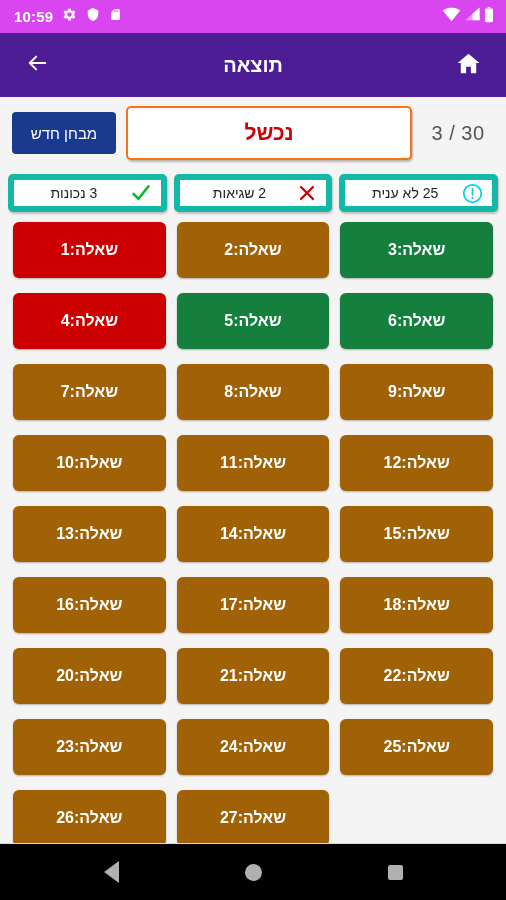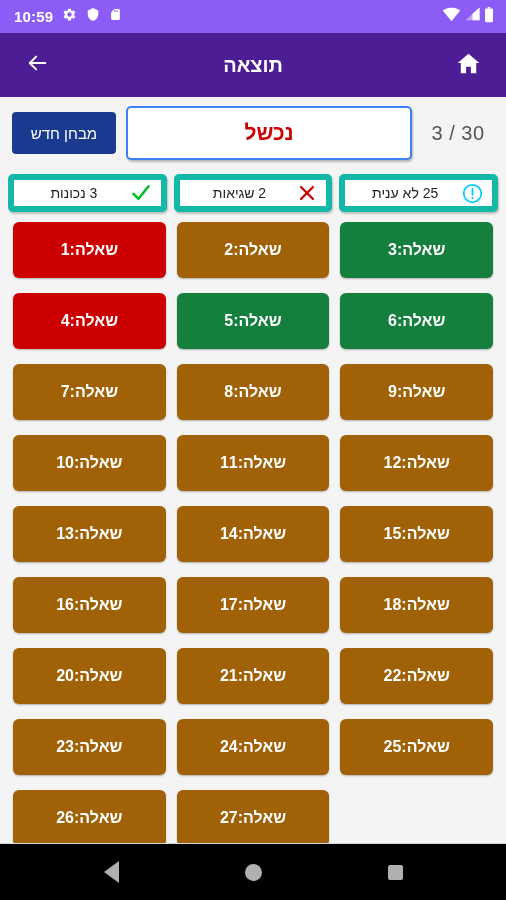--- a/index.html
+++ b/index.html
@@ -19,21 +19,21 @@
     height: 900px;
     display: flex;
     flex-direction: column;
     background: #f4f4f4;
   }
 
   
   .status-bar {
     height: 33px;
     flex: 0 0 33px;
-    background: #8b5cf6;
+    background: #d946ef;
     display: flex;
     align-items: center;
     padding: 0 12px 0 14px;
     color: #ffffff;
   }
   .status-left {
     display: flex;
     align-items: center;
     gap: 9px;
   }
@@ -99,21 +99,21 @@
     padding: 0 10px;
     font-size: 15px;
     font-family: inherit;
     cursor: pointer;
     direction: rtl;
   }
   .verdict-box {
     flex: 1;
     height: 54px;
     background: #ffffff;
-    border: 2px solid #3b82f6;
+    border: 2px solid #f97316;
     border-radius: 5px;
     display: flex;
     align-items: center;
     justify-content: center;
     box-shadow: 1px 2px 2px rgba(0,0,0,0.25);
   }
   .verdict-text {
     color: #cc0000;
     font-size: 21px;
     font-weight: bold;

